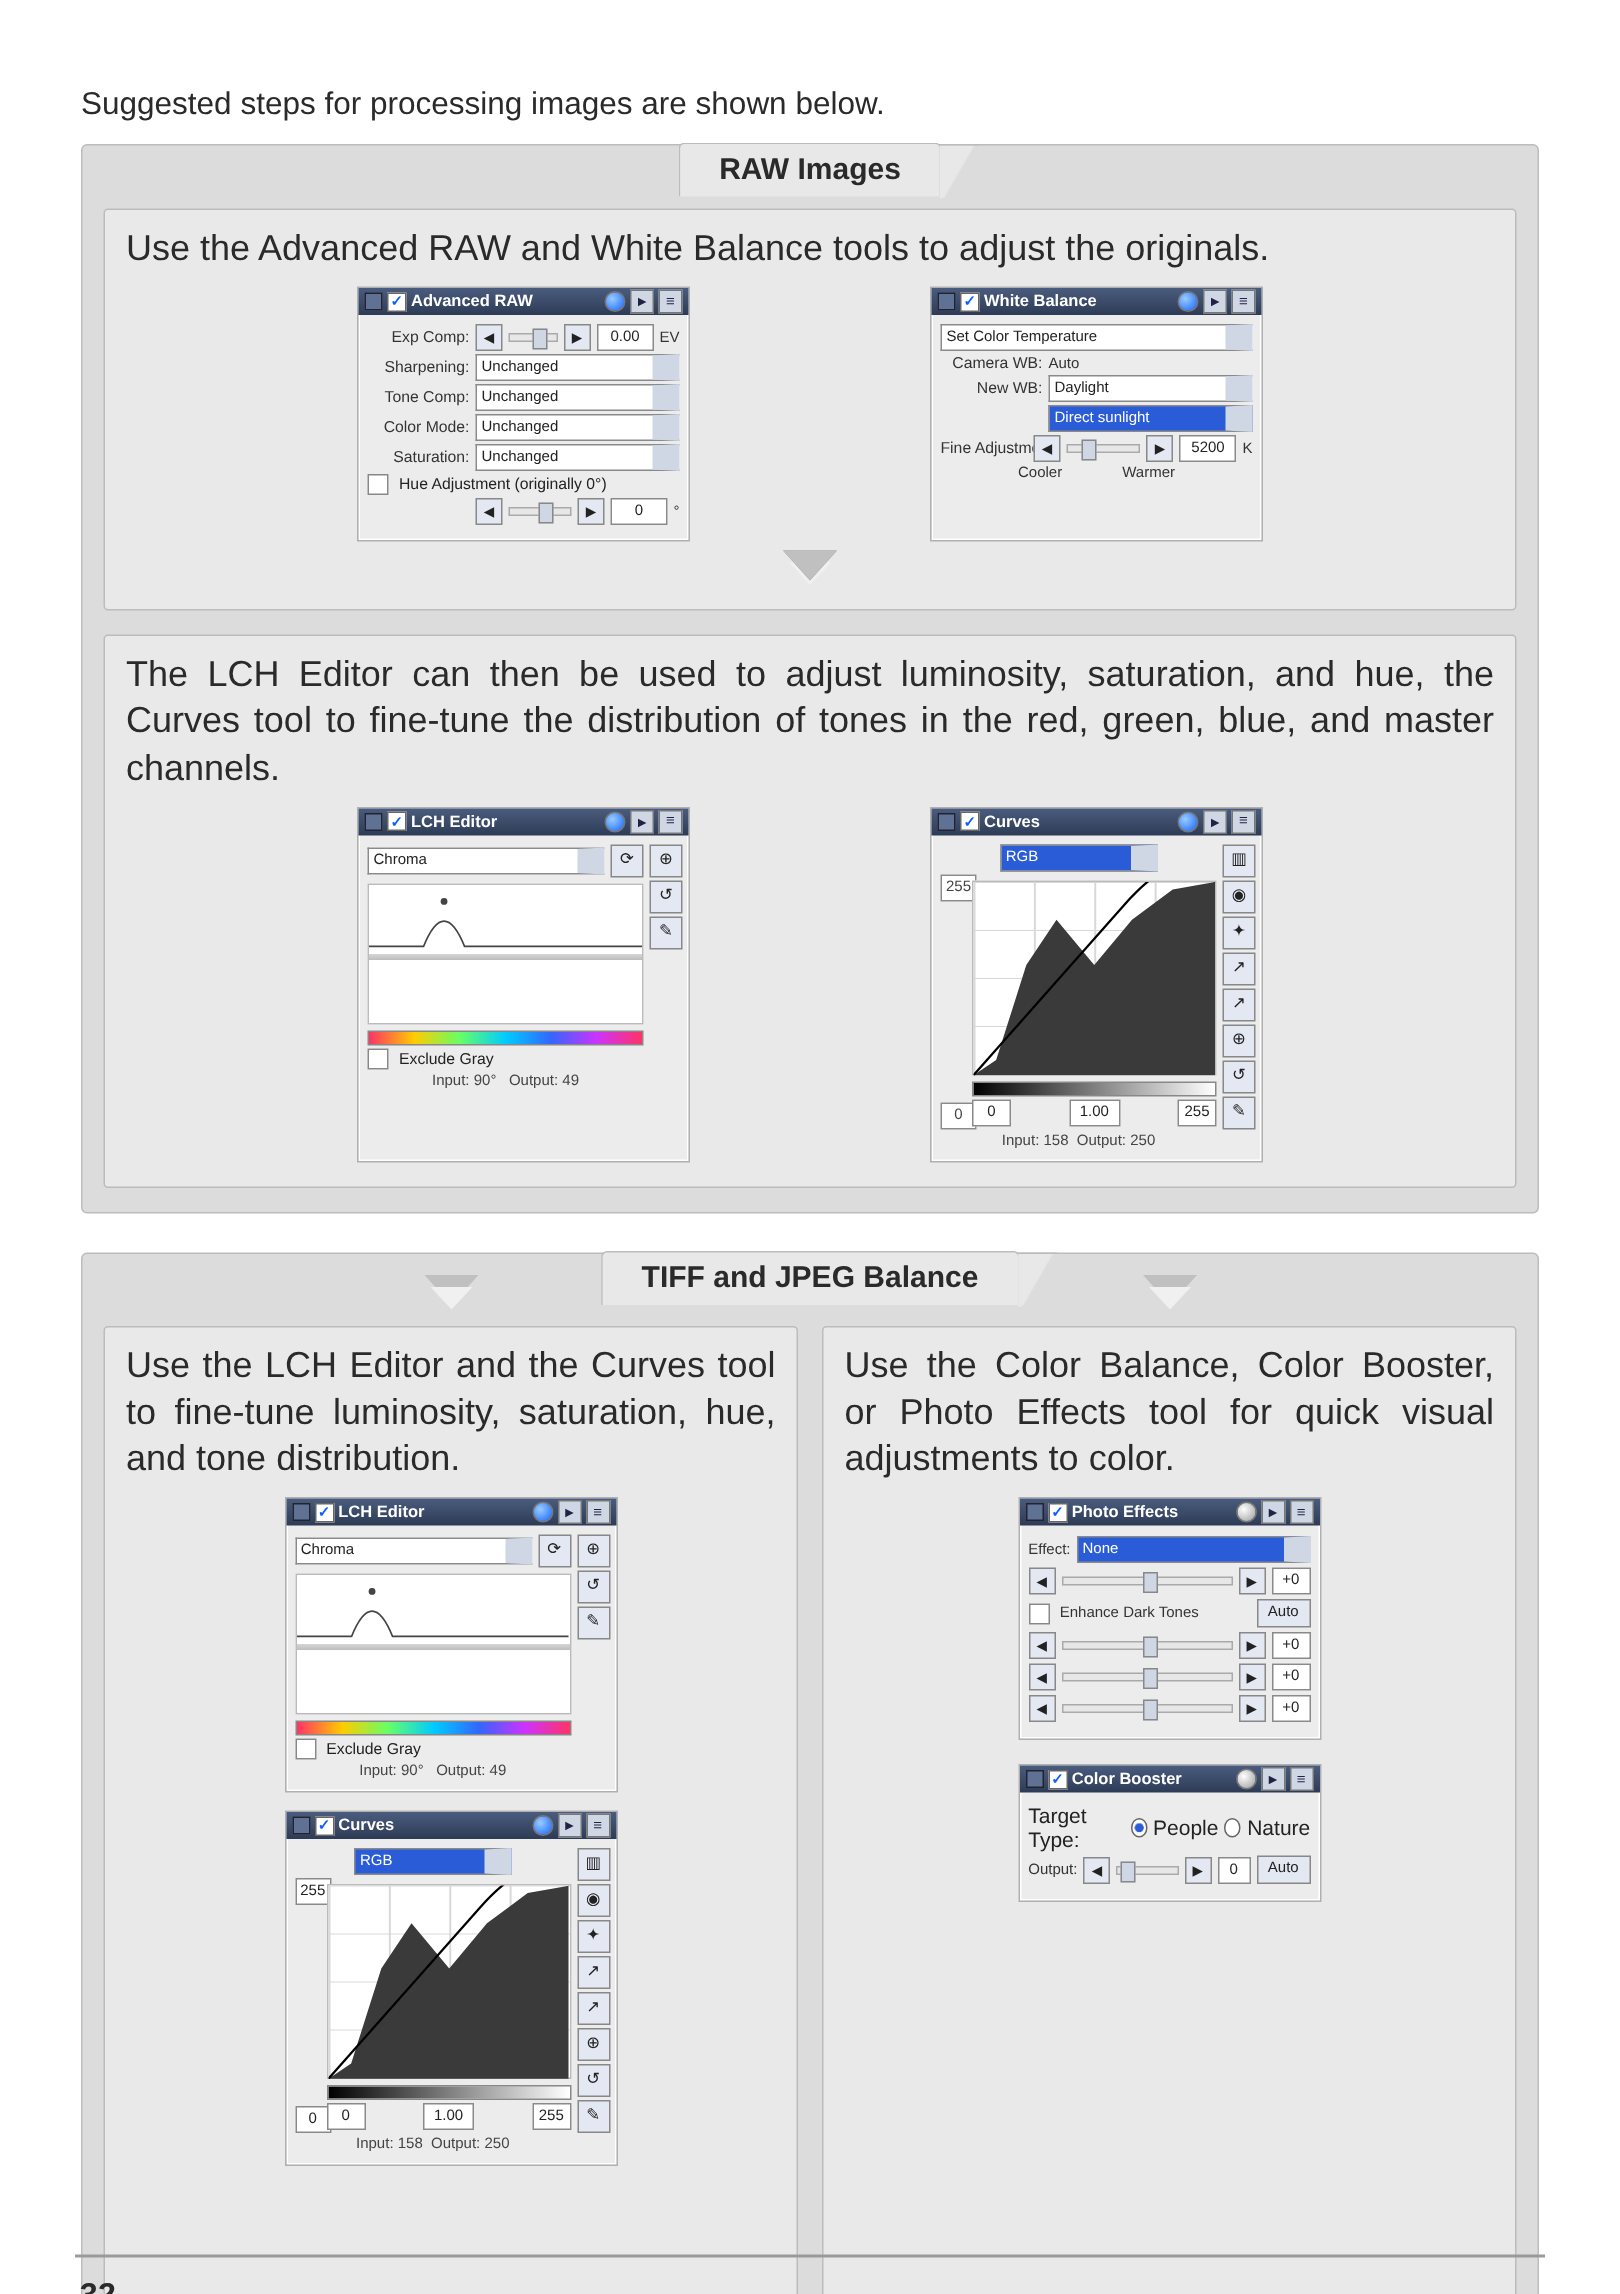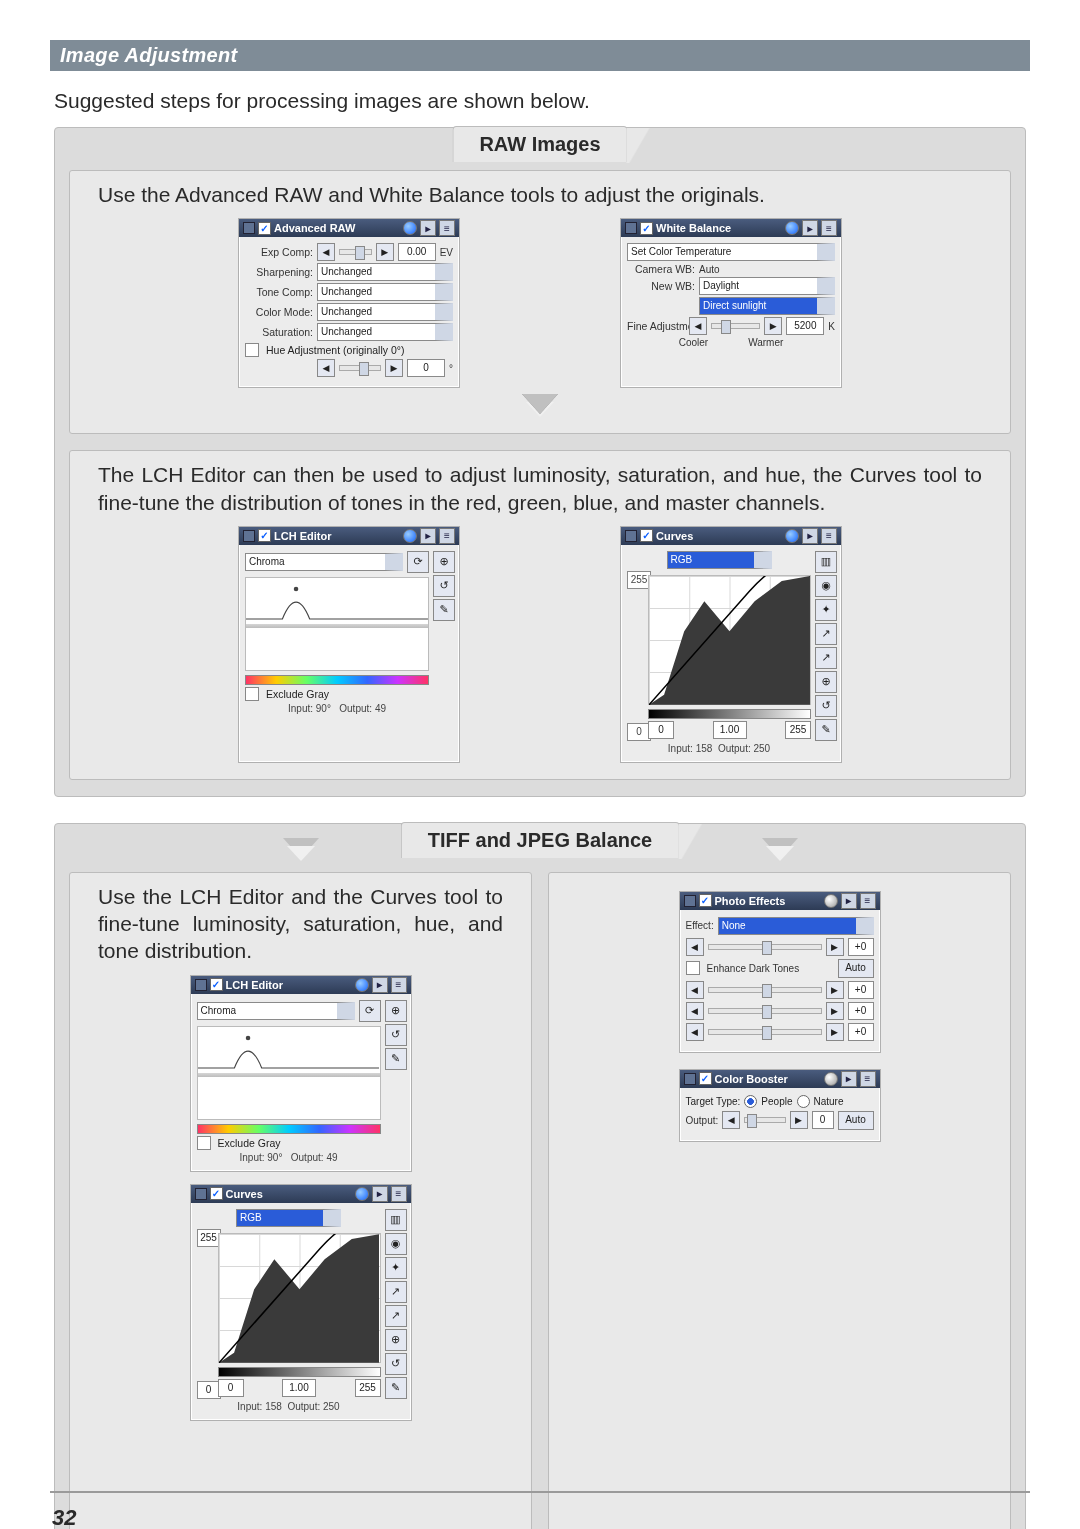--- a/index.html
+++ b/index.html
@@ -19,21 +19,21 @@
   .page{width:1080px;min-height:1529px;margin:0 auto;box-sizing:border-box;padding:40px 50px 0;position:relative;}
   
   .sec-hdr{background:var(--hdr);color:var(--hdrtxt);font-weight:600;font-style:italic;font-size:20px;padding:4px 10px;letter-spacing:.3px;}
   .suggest{font-size:21px;margin:18px 4px 14px;}
   
   .block{position:relative;border:1.5px solid #bcbcbc;background:#dcdcdc;margin:12px 4px 0;padding:36px 14px 16px;border-radius:4px;}
   .tab{position:absolute;top:-2px;left:50%;transform:translateX(-50%);background:var(--tab);border:1.5px solid #bcbcbc;border-bottom:none;padding:6px 26px 6px;font-weight:700;font-size:20px;border-radius:4px 4px 0 0;}
   .tab:after{content:"";position:absolute;right:-26px;top:0;width:26px;height:100%;background:linear-gradient(120deg,var(--tab) 48%,transparent 52%);border-top:1.5px solid #bcbcbc;}
   .subblock{border:1.5px solid #bcbcbc;background:#e9e9e9;border-radius:3px;padding:10px 12px 16px;margin-top:6px;}
   .subblock + .subblock{margin-top:16px;}
-  .desc{font-size:21px;line-height:1.3;margin:0 16px 10px;}
+  .desc{font-size:24px;line-height:1.3;margin:0 2px 10px;}
   .row{display:flex;gap:60px;justify-content:center;margin-top:10px;}
   .row.wide{gap:160px;}
   
   .panel{width:220px;background:#ececec;border:1px solid var(--pnlbrd);font-size:11px;color:#222;box-shadow:0 0 0 1px #fff inset;padding-bottom:6px;}
   .panel.sm{width:200px;}
   .panel-h{height:18px;background:linear-gradient(#4a5c7e,#2d3b55);display:flex;align-items:center;gap:3px;padding:0 4px;color:#fff;font-weight:700;font-size:11px;}
   .ph-tog{width:10px;height:10px;background:#5f7293;border:1px solid #223;}
   .ph-chk{width:11px;height:11px;background:#fff;border:1px solid #666;display:flex;align-items:center;justify-content:center;color:#06c;font-size:10px;font-weight:900;}
   .ph-chk.on:after{content:"✓";font-size:10px;color:#0b5fff;}
   .ph-title{flex:1;white-space:nowrap;}
@@ -79,21 +79,20 @@
   .splitcol .tri-holder{position:absolute;top:-34px;left:50%;transform:translateX(-50%);}
   .subblock.tall{min-height:640px;}
   .page-num{position:absolute;bottom:26px;left:52px;font-style:italic;font-weight:600;font-size:22px;}
   hr.foot{position:absolute;bottom:56px;left:50px;right:50px;border:none;border-top:2px solid #9a9a9a;}
 </style>
 </head>
 <body>
 
 <div class="page">
 
-  <div class="sec-hdr">Image Adjustment</div>
 
   <p class="suggest">Suggested steps for processing images are shown below.</p>
 
   <div class="block">
     <div class="tab">RAW Images</div>
 
     <div class="subblock">
       <p class="desc">Use the Advanced RAW and White Balance tools to adjust the originals.</p>
 
       <div class="row wide">
@@ -407,20 +406,21 @@
           </div>
         </div>
       </div>
 
       <div class="splitcol">
         <div class="tri-holder">
             <div class="tri-down"></div>
             <div class="tri-inner"></div>
           </div>
         <div class="subblock tall">
+          <p class="desc" style="text-align:justify">Use the Color Balance, Color Booster, or Photo Effects tool for quick visual adjustments to color.</p>
 
           <div style="display:flex;justify-content:center;margin-top:8px;">
 
             <div class="panel sm">
               <div class="panel-h">
                 <span class="ph-tog"></span>
                   <span class="ph-chk on"></span>
                 <span class="ph-title">Photo Effects</span>
                 <span class="ph-dot"></span>
                   <span class="ph-btn">▸</span>
@@ -477,21 +477,21 @@
             <div class="panel sm">
               <div class="panel-h">
                 <span class="ph-tog"></span>
                   <span class="ph-chk on"></span>
                 <span class="ph-title">Color Booster</span>
                 <span class="ph-dot"></span>
                   <span class="ph-btn">▸</span>
                   <span class="ph-btn">≡</span>
               </div>
               <div class="panel-body">
-                <div class="pe-row" style="font-size:10px">
+                <div class="pe-row" style="font-size:14px">
                   <span>Target Type:</span>
                   <span style="width:11px;height:11px;border:1px solid #666;border-radius:50%;background:radial-gradient(circle,#2a5cd8 40%,#fff 45%)"></span>
                     <span>People</span>
                   <span style="width:11px;height:11px;border:1px solid #666;border-radius:50%;background:#fff"></span>
                     <span>Nature</span>
                 </div>
                 <div class="pe-row">
                   <span class="suffix">Output:</span>
                   <span class="arrowbtn">◀</span>
                   <div class="slider-track">

